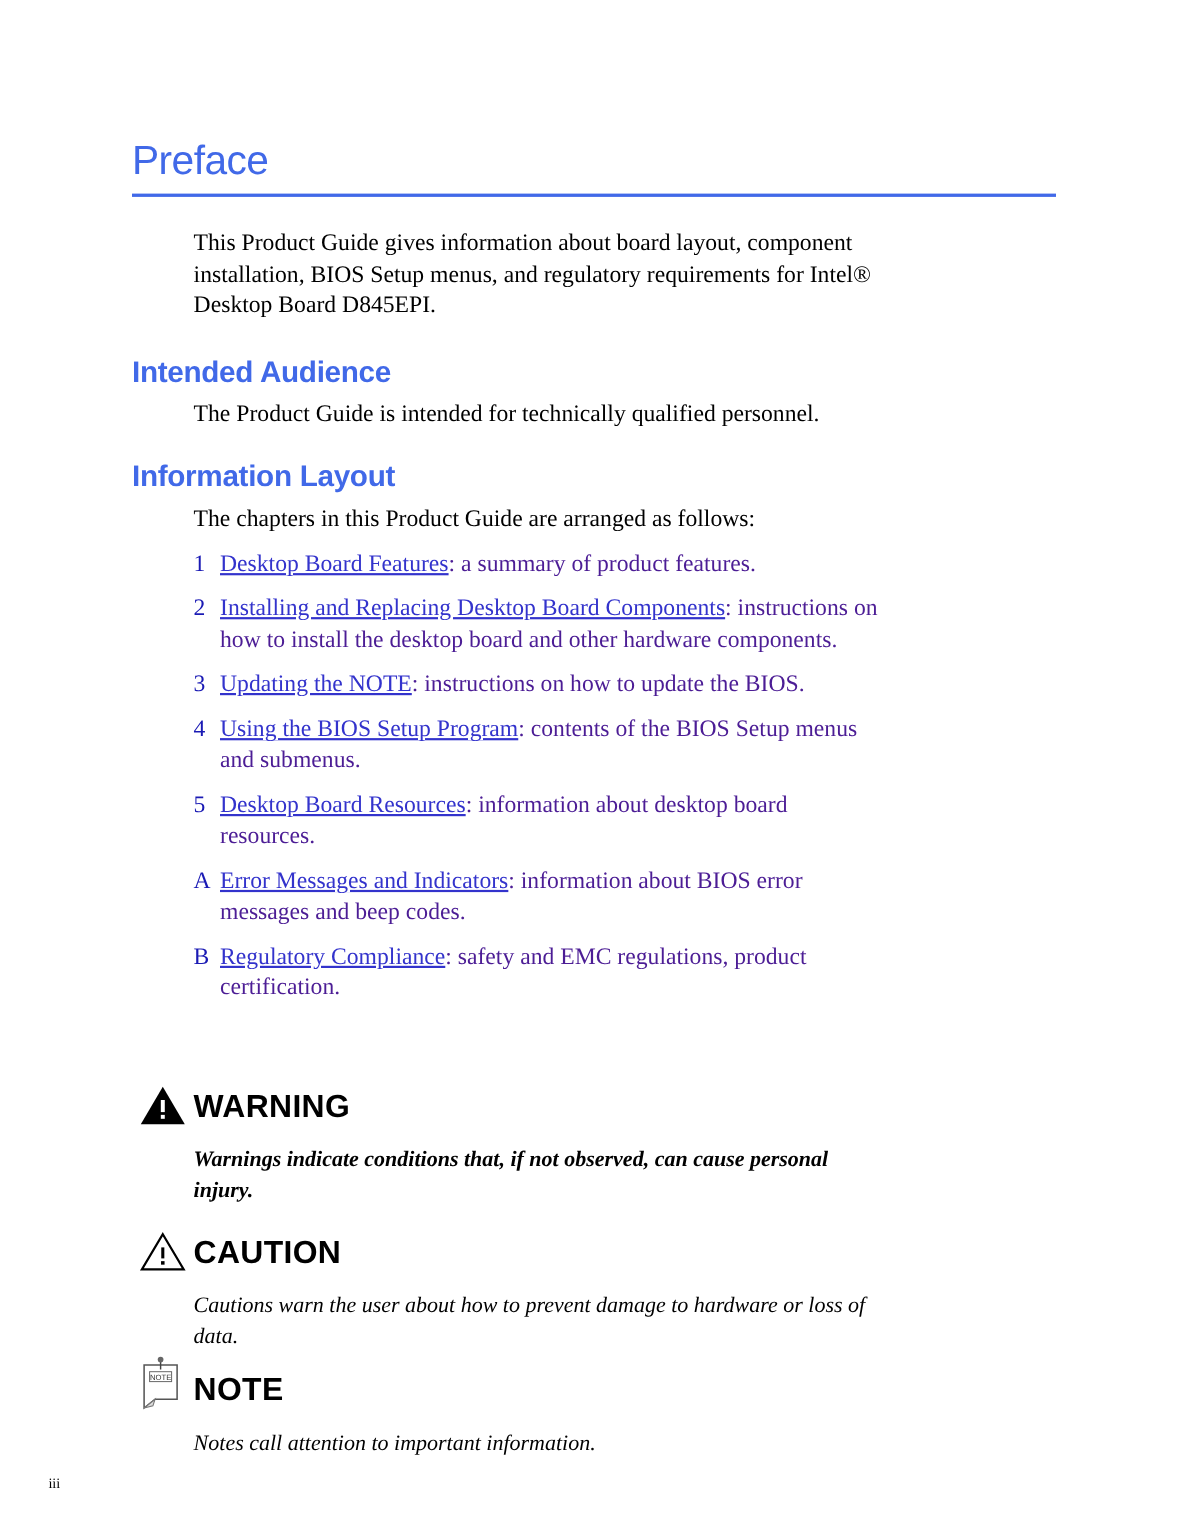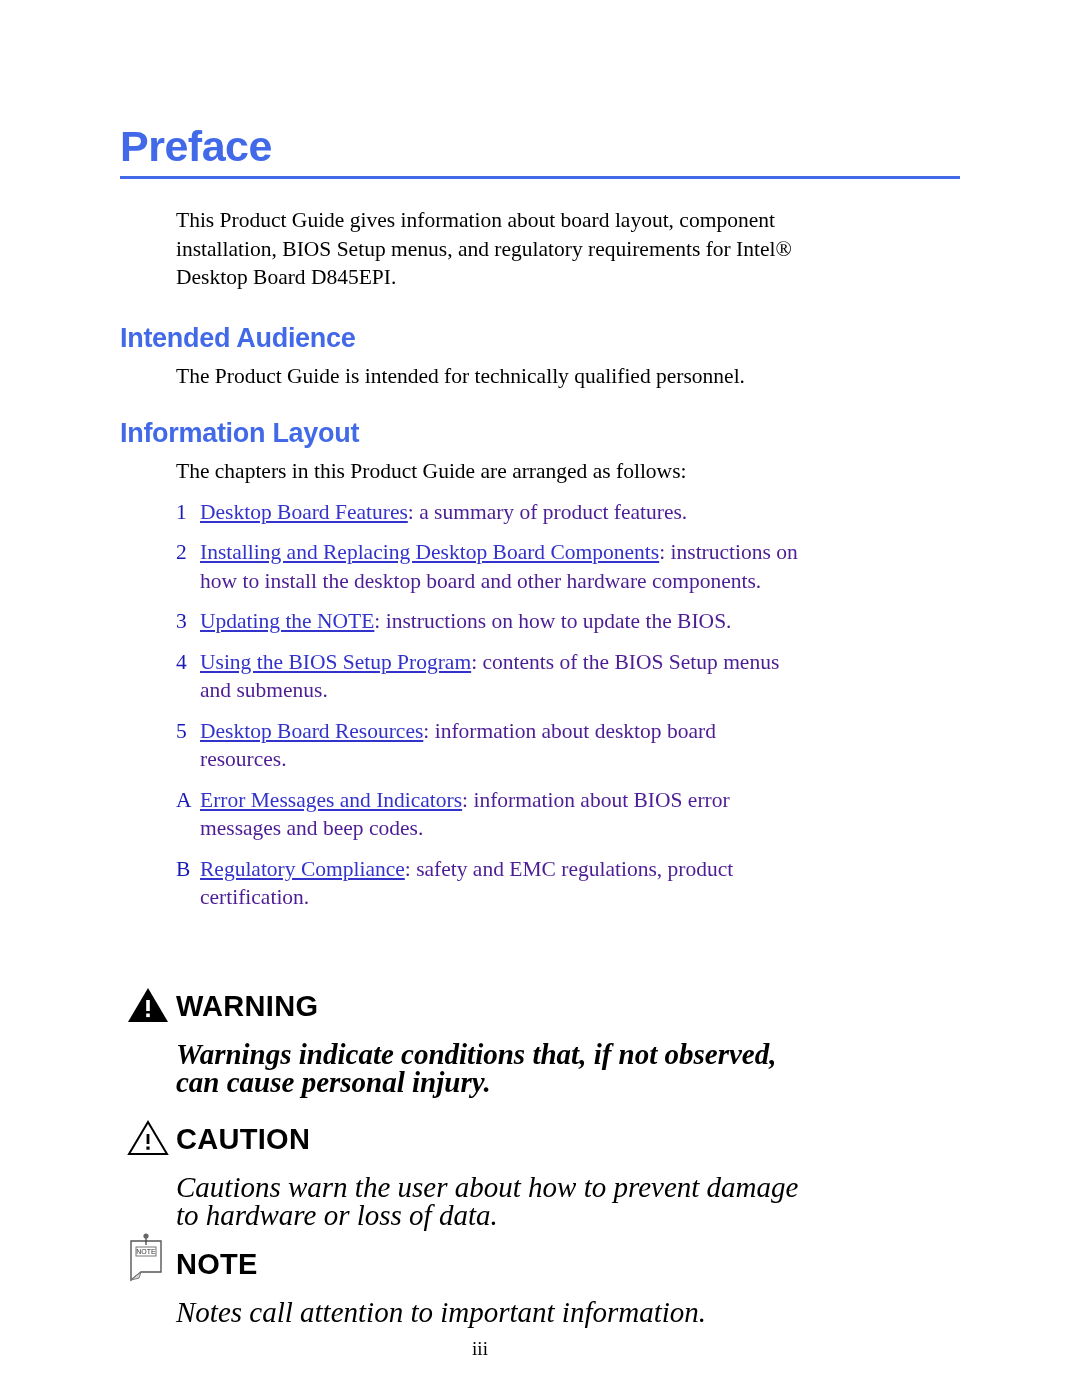--- a/index.html
+++ b/index.html
@@ -20,22 +20,22 @@
     position: absolute;
     inset: 0;
   }
 
   
   .page-title {
     position: absolute;
     left: 120px;
     top: 122px;
     font-family: "Liberation Sans", "DejaVu Sans", sans-serif;
-    font-weight: bold;
-    font-size: 43px;
+    font-weight: normal;
+    font-size: 37px;
     line-height: 48px;
     letter-spacing: -0.5px;
     color: #4169E8;
     white-space: nowrap;
   }
   .title-rule {
     position: absolute;
     left: 120px;
     top: 176px;
     width: 840px;
@@ -126,43 +126,44 @@
   .conv-label {
     font-family: "Liberation Sans", "DejaVu Sans", sans-serif;
     font-weight: bold;
     font-size: 29px;
     line-height: 40px;
     letter-spacing: 0.3px;
     color: #000000;
     display: inline-block;
   }
   .conv-text {
-    font-size: 29px;
+    font-size: 20px;
     line-height: 28.5px;
     font-style: italic;
     padding-right: 100px;
   }
   .conv-text.bold {
     font-weight: bold;
   }
 
   .sp-warn-gap   { height: 14px; }
   .sp-caut-gap   { height: 22px; }
   .sp-note-gap   { height: 14px; }
 
   
   .page-number {
     position: absolute;
     left: 0;
     top: 1337px;
     width: 960px;
-    text-align: center;
-    font-size: 19px;
+    text-align: left;
+    font-size: 13px;
     line-height: 24px;
     color: #000000;
+    padding-left: 44px;
   }
 
   svg { display: block; }
 </style>
 </head>
 <body>
 
 <div class="page">
 
   <div class="page-title">Preface</div>

